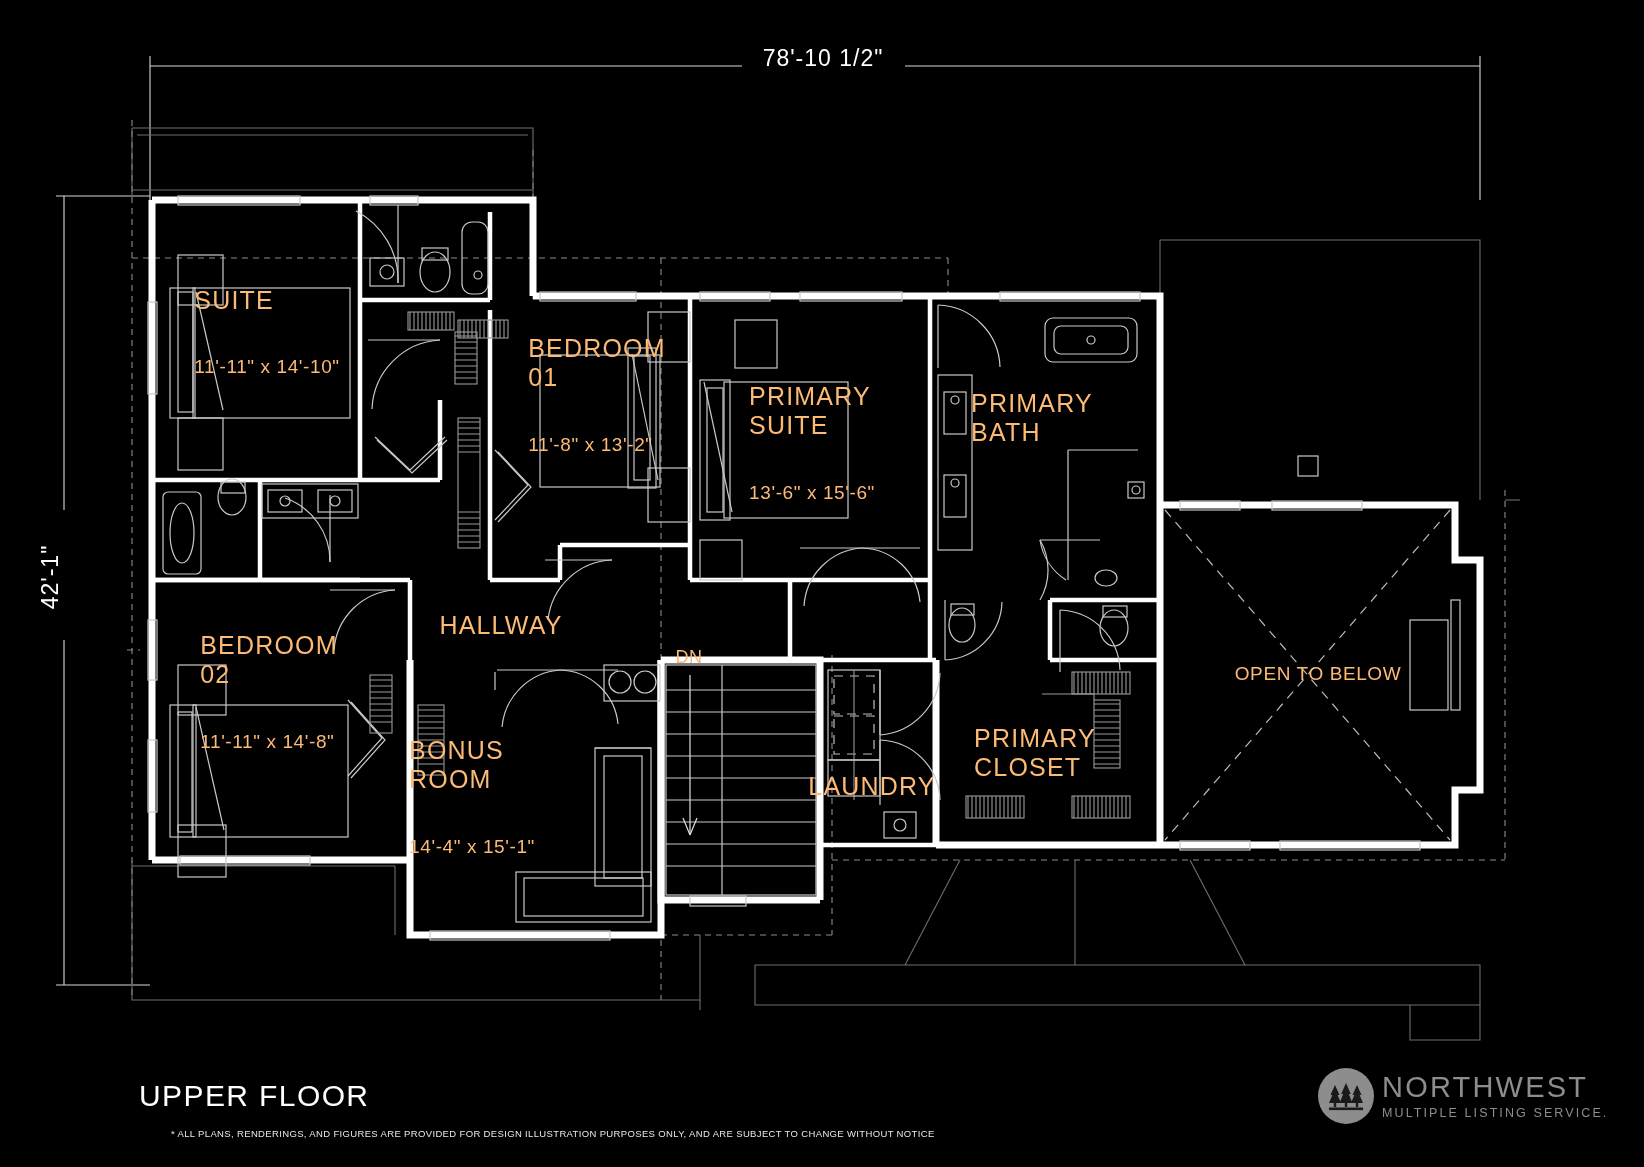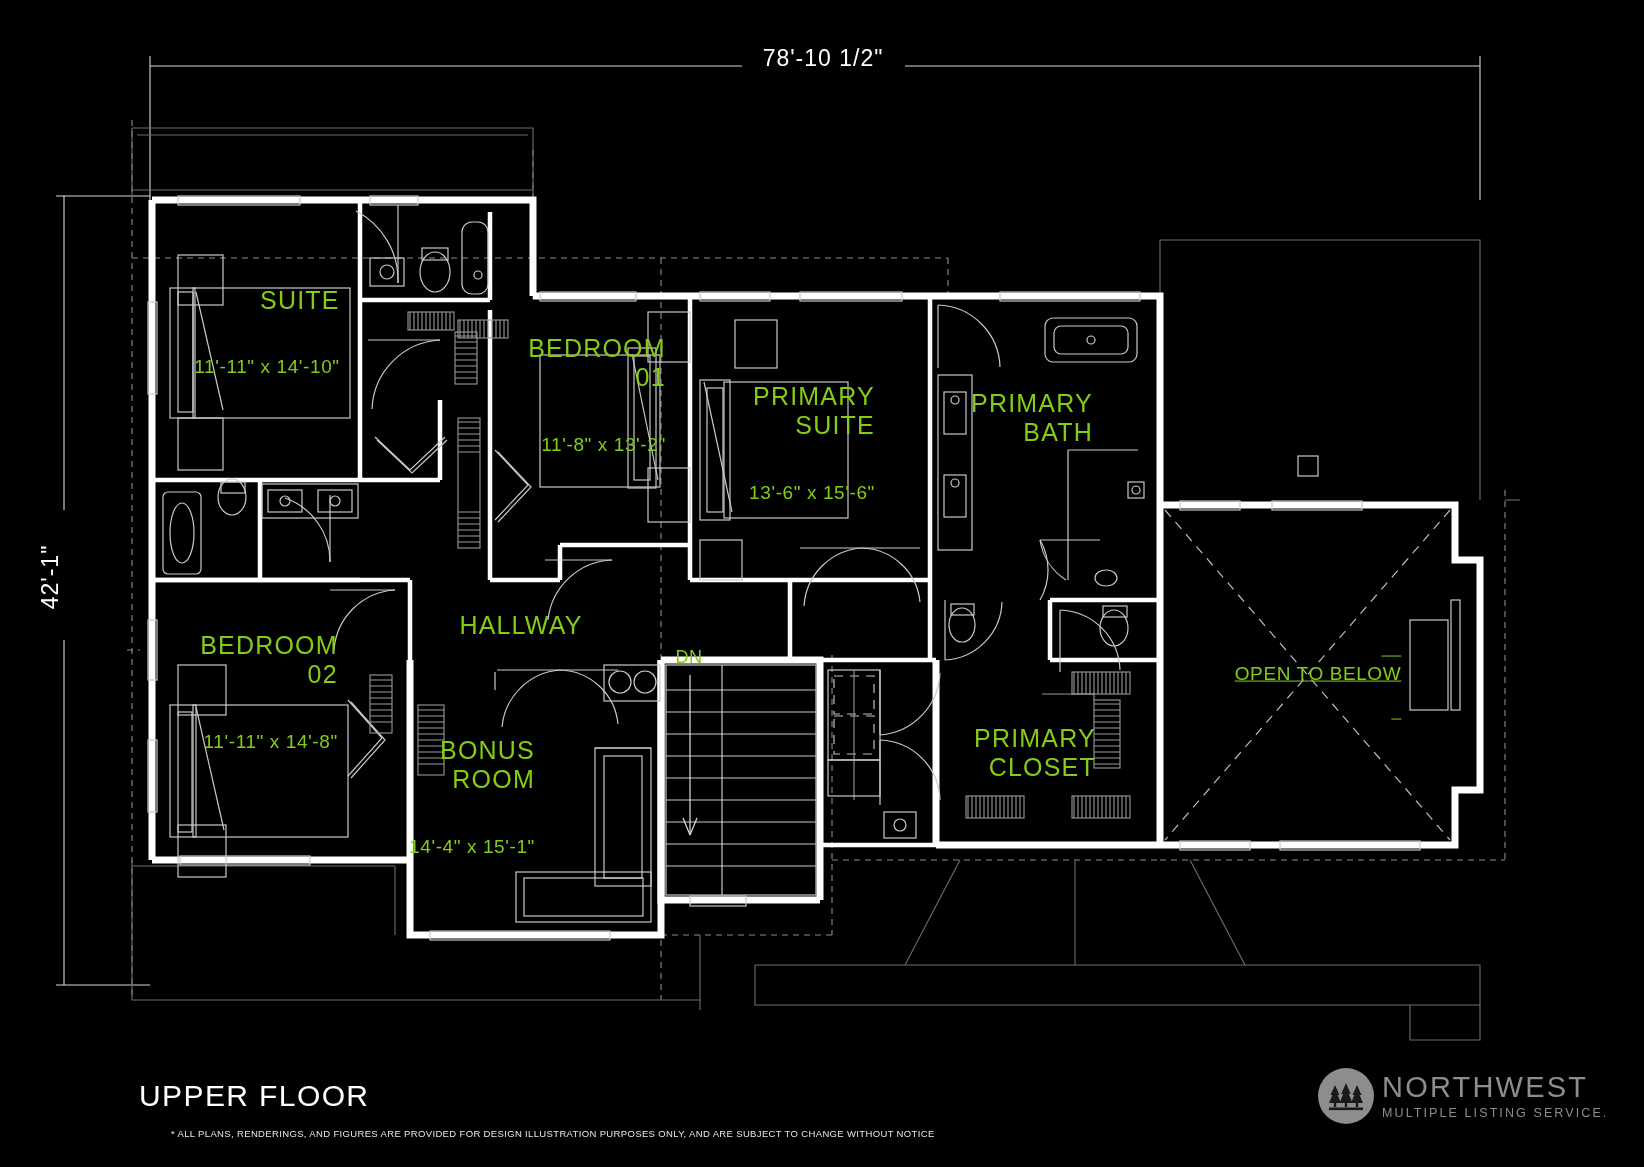--- a/index.html
+++ b/index.html
@@ -21,22 +21,22 @@
   }
   #plan svg.layer {
     position: absolute;
     left: 0;
     top: 0;
     width: 1644px;
     height: 1167px;
   }
   .lbl {
     position: absolute;
-    color: #84cc16;
-    text-align: right;
+    color: #fdba74;
+    text-align: left;
     line-height: 1.18;
     white-space: pre;
     letter-spacing: 0.5px;
     transform: translate(-50%, -50%);
     pointer-events: none;
   }
   .room-name {
     font-size: 25px;
     font-weight: 400;
     letter-spacing: 1.2px;
@@ -510,43 +510,46 @@
     <div class="room-name">PRIMARY
 SUITE</div>
     <div class="room-dims">13'-6" x 15'-6"</div>
   </div>
 
   <div class="lbl room-label-block" style="left:1032px; top:418px;">
     <div class="room-name">PRIMARY
 BATH</div>
   </div>
 
-  <div class="lbl room-label-block" style="left:521px; top:625px;">
+  <div class="lbl room-label-block" style="left:501px; top:625px;">
     <div class="room-name">HALLWAY</div>
   </div>
 
   <div class="lbl room-label-block" style="left:269px; top:692px;">
     <div class="room-name">BEDROOM
 02</div>
     <div class="room-dims">11'-11" x 14'-8"</div>
   </div>
 
   <div class="lbl room-label-block" style="left:472px; top:797px;">
     <div class="room-name">BONUS
 ROOM</div>
     <div class="room-dims">14'-4" x 15'-1"</div>
   </div>
 
+  <div class="lbl room-label-block" style="left:872px; top:786px;">
+    <div class="room-name">LAUNDRY</div>
+  </div>
 
   <div class="lbl room-label-block" style="left:1035px; top:753px;">
     <div class="room-name">PRIMARY
 CLOSET</div>
   </div>
 
-  <div class="lbl room-label-block" style="left:1318px; top:672px;text-decoration:underline;">
+  <div class="lbl room-label-block" style="left:1318px; top:672px;">
     <div class="room-dims">OPEN TO BELOW</div>
   </div>
 
   <div id="footer-title">UPPER FLOOR</div>
   <div id="footer-disclaimer">* ALL PLANS, RENDERINGS, AND FIGURES ARE PROVIDED FOR DESIGN ILLUSTRATION PURPOSES ONLY, AND ARE SUBJECT TO CHANGE WITHOUT NOTICE</div>
 
   <div id="logo">
     <div class="mark">
       <svg width="38" height="38" viewBox="0 0 38 38" xmlns="http://www.w3.org/2000/svg">
         <g fill="#1a1a1a">

